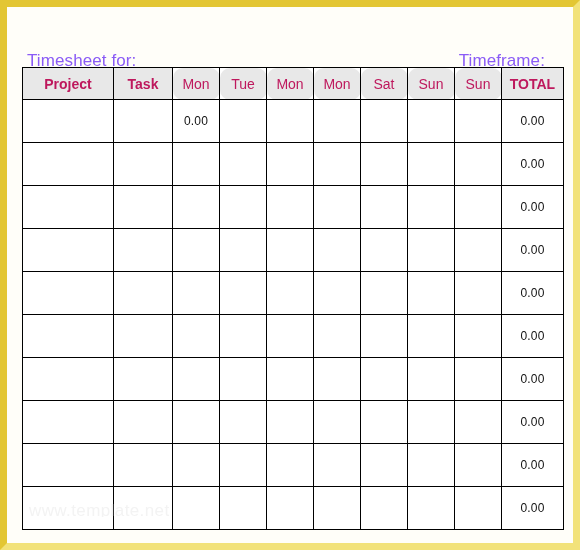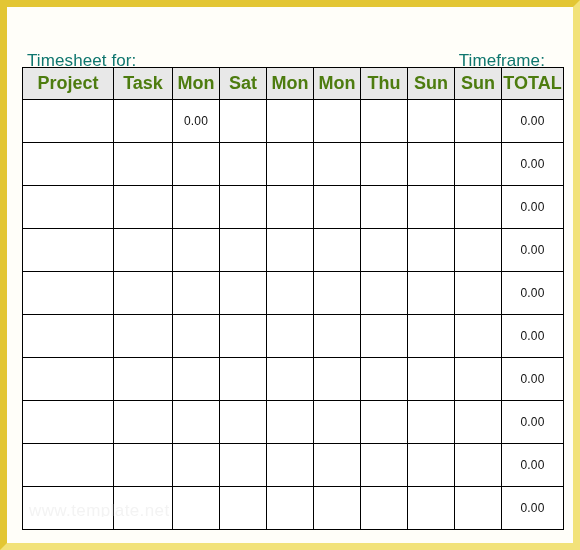--- a/index.html
+++ b/index.html
@@ -42,21 +42,21 @@
     left: 14px;
     right: 14px;
     top: 16px;
     height: 30px;
     display: flex;
     align-items: center;
     justify-content: space-between;
   }
   .doc-header .heading-text {
     font-size: 17px;
-    color: #0f766e;
+    color: #8b5cf6;
     font-weight: 400;
     letter-spacing: 0.1px;
     white-space: nowrap;
     margin-top: 45px;
   }
   .heading-left { margin-left: 6px; }
   .heading-right { margin-right: 14px; }
 
   
   .sheet-wrap {
@@ -78,25 +78,25 @@
     height: 42px;
     font-size: 12px;
     color: #111111;
     text-align: center;
     vertical-align: middle;
     background: #ffffff;
   }
   table.timesheet thead th {
     background: #e8e8e8;
     height: 31px;
-    font-size: 18px;
-    color: #4d7c0f;
+    font-size: 14px;
+    color: #be185d;
   }
   th.th-strong { font-weight: bold; font-size: 13px; }
-  th.th-day { font-weight: bold; font-size: 12.5px; }
+  th.th-day { font-weight: normal; font-size: 12.5px; border-radius: 10px; }
 
   td.cell-value {
     font-size: 11.5px;
     color: #0d0d0d;
     letter-spacing: 0.2px;
   }
   td.cell-empty { font-size: 0; }
 
   
   col.c-project { width: 91px; }
@@ -142,24 +142,24 @@
           <col class="c-day">
             <col class="c-day">
             <col class="c-day">
           <col class="c-total">
         </colgroup>
         <thead>
           <tr id="header-row">
               <th class="th-strong">Project</th>
               <th class="th-strong">Task</th>
               <th class="th-day">Mon</th>
-              <th class="th-day">Sat</th>
+              <th class="th-day">Tue</th>
               <th class="th-day">Mon</th>
               <th class="th-day">Mon</th>
-              <th class="th-day">Thu</th>
+              <th class="th-day">Sat</th>
               <th class="th-day">Sun</th>
               <th class="th-day">Sun</th>
               <th class="th-strong">TOTAL</th>
             </tr>
         </thead>
         <tbody id="table-body">
             <tr>
               <td class="cell-empty"></td>
               <td class="cell-empty"></td>
               <td class="cell-value">0.00</td>

